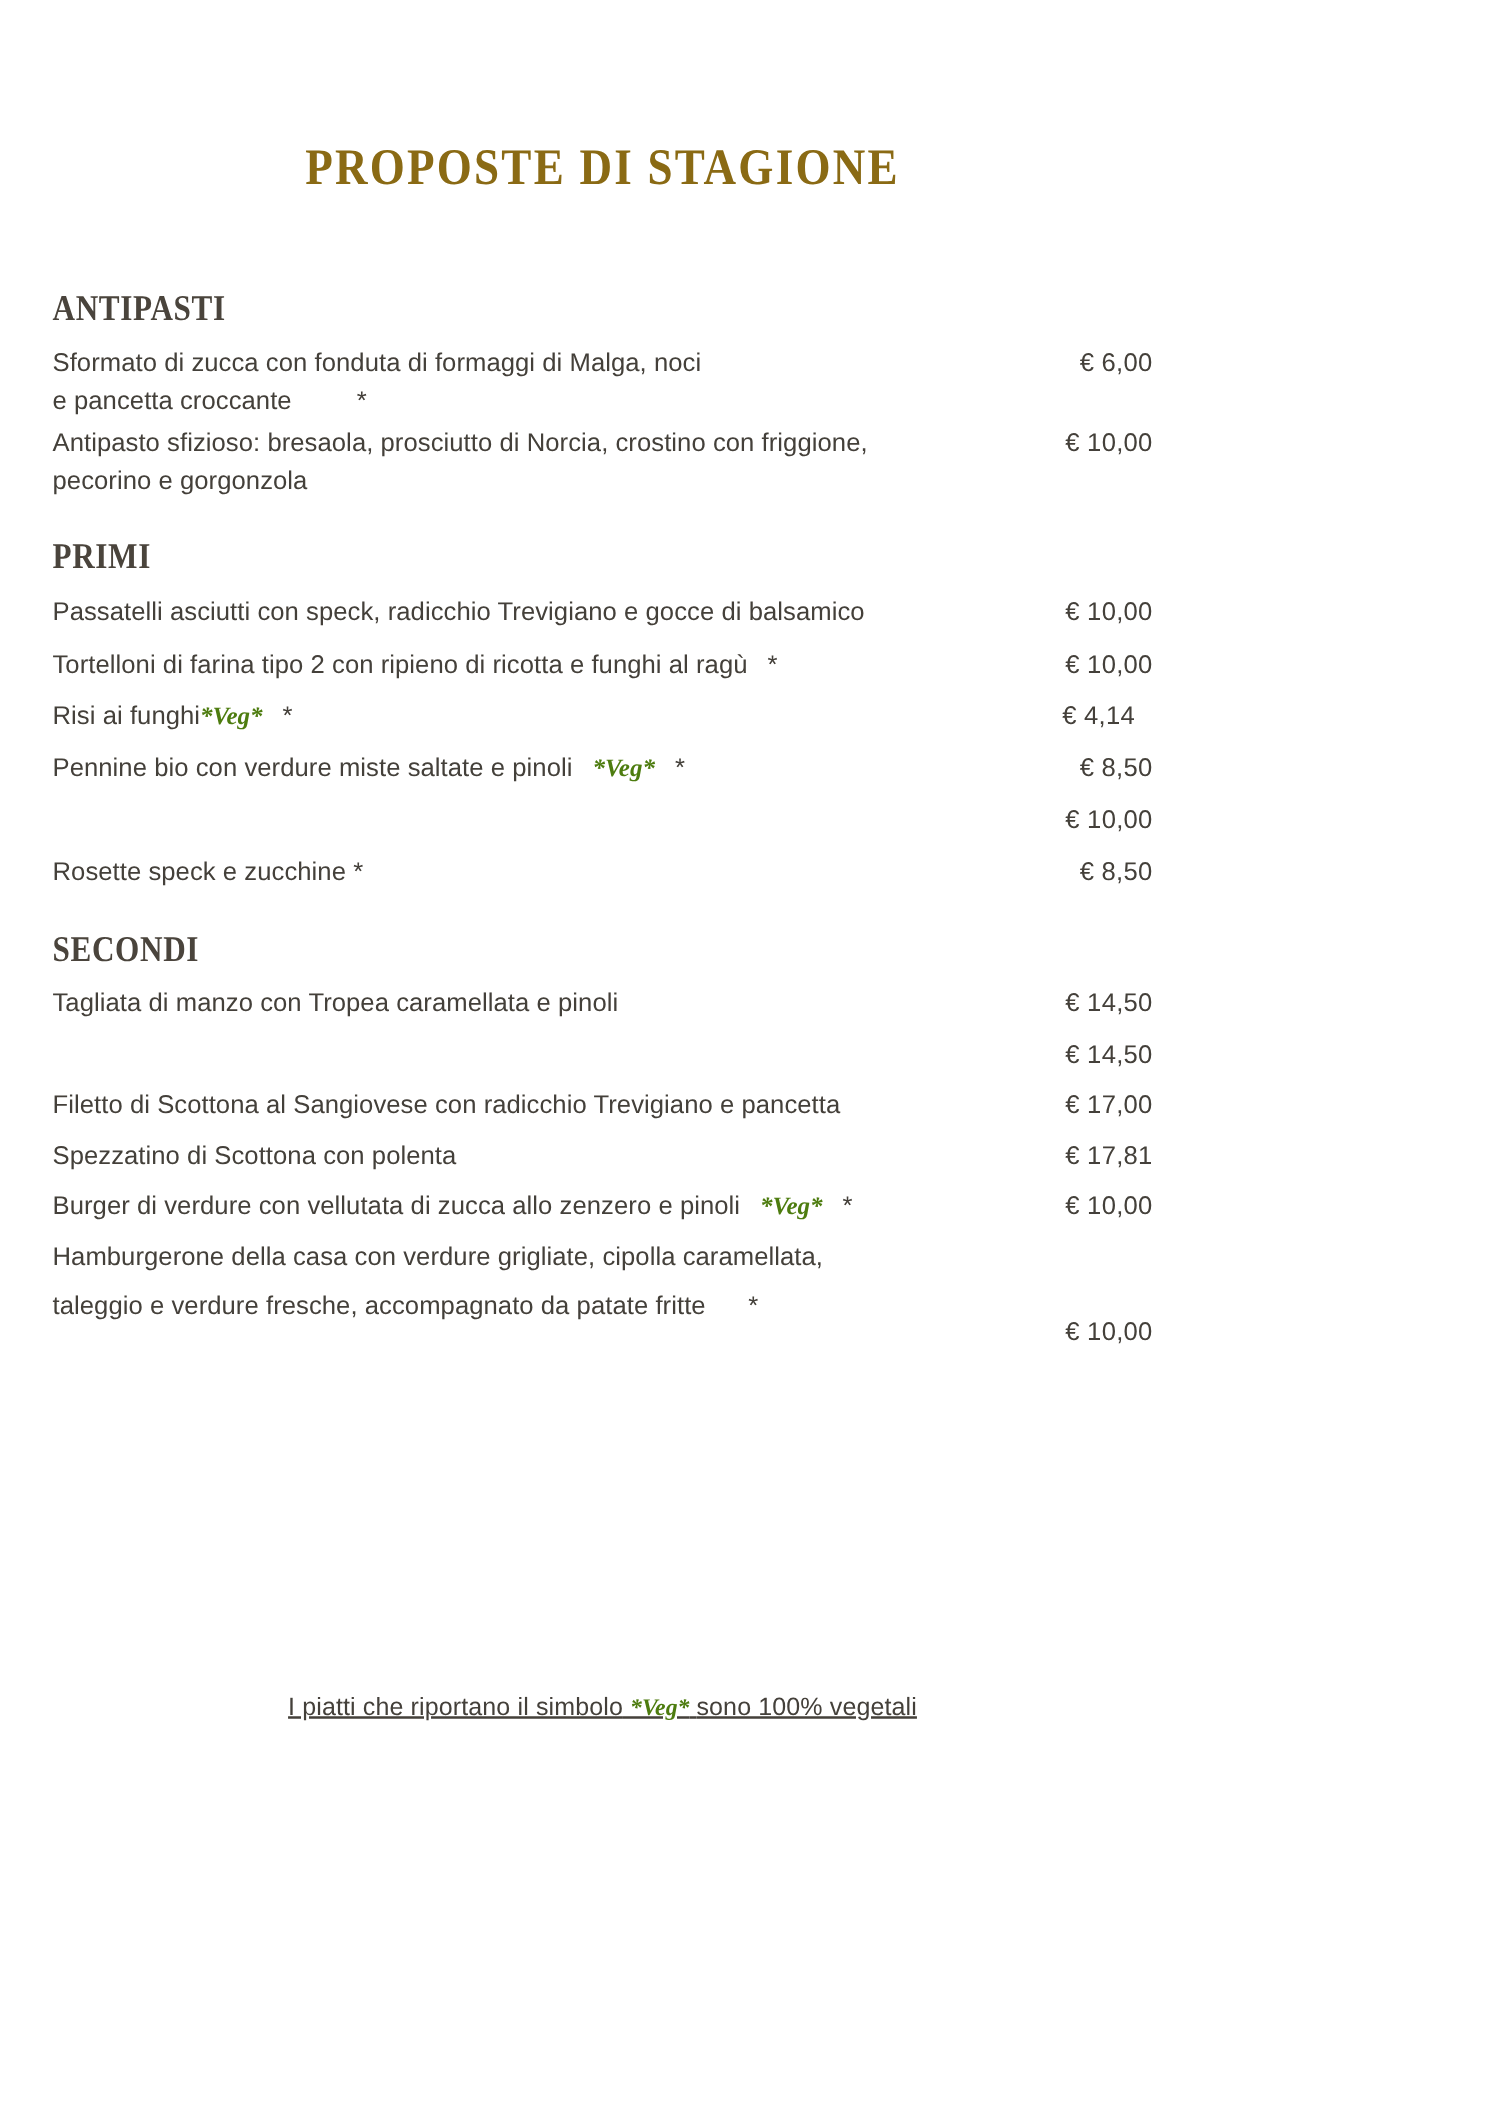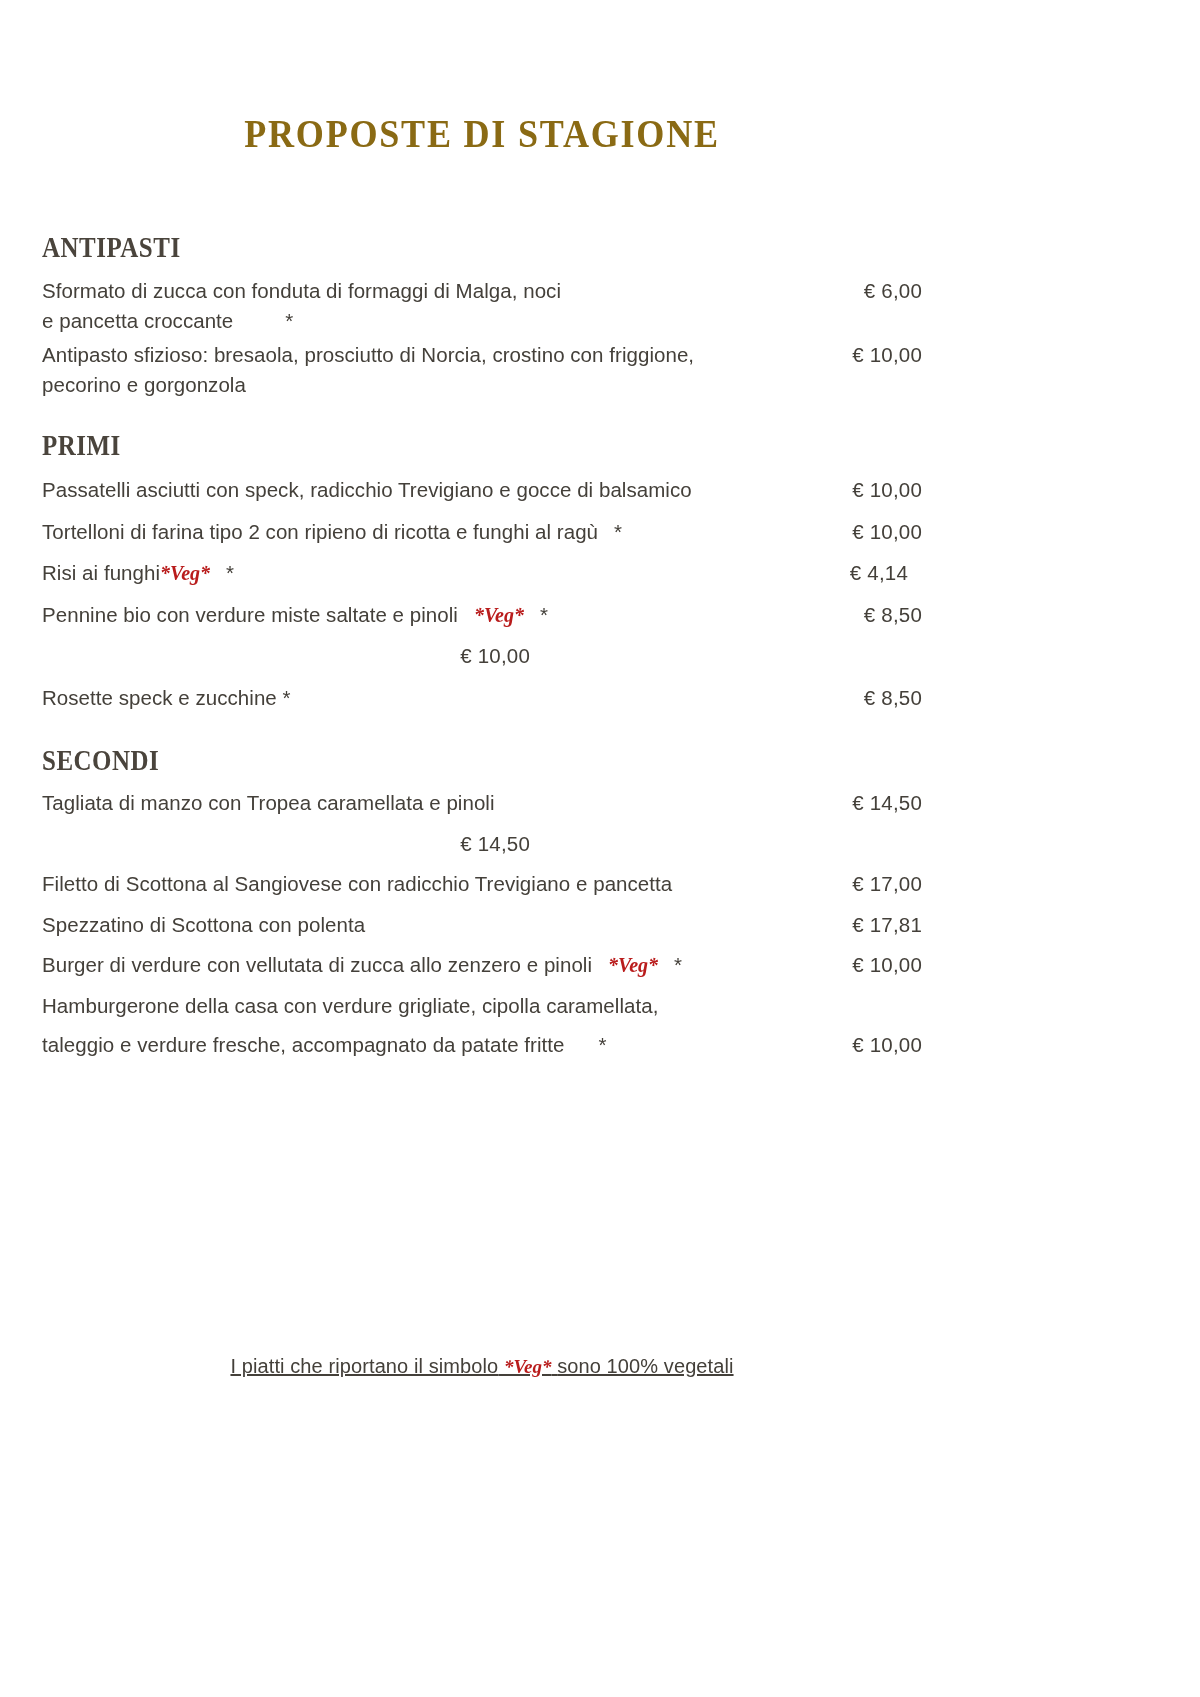--- a/index.html
+++ b/index.html
@@ -68,21 +68,21 @@
   .section-antipasti .section-heading { margin-bottom: 17px; }
   .section-primi { margin-top: 34px; }
   .section-primi .section-heading { margin-bottom: 18px; }
   .section-secondi { margin-top: 36px; }
   .section-secondi .section-heading { margin-bottom: 16px; }
 
   
   .item {
     display: flex;
     align-items: baseline;
-    justify-content: center;
+    justify-content: flex-end;
     font-size: 20.5px;
     line-height: 1.0;
     color: #44403a;
     font-weight: 300;
   }
   .section-antipasti .item { margin-bottom: 4px; }
   .section-primi .item    { margin-bottom: 21px; }
   .section-secondi .item  { margin-bottom: 20px; }
 
   .item-name {
@@ -107,21 +107,21 @@
     letter-spacing: 0.2px;
     font-weight: 300;
   }
   .item-price.wide { width: 118px; }
 
   
   .veg {
     font-family: "Liberation Serif", serif;
     font-style: italic;
     font-weight: bold;
-    color: #b91c1c;
+    color: #4d7c0f;
     font-size: 20px;
     letter-spacing: 0px;
   }
 
   .star {
     color: #44403a;
     font-weight: 300;
   }
   .sp-s  { display:inline-block; width: 16px; }
   .sp-m  { display:inline-block; width: 34px; }
@@ -228,21 +228,21 @@
       <div class="item">
         <div class="item-name"><span>Spezzatino di Scottona con polenta</span></div>
         <div class="item-price">€ 17,81</div>
       </div>
 
       <div class="item">
         <div class="item-name"><span>Burger di verdure con vellutata di zucca allo zenzero e pinoli</span><span class="sp-s"></span><span class="veg">*Veg*</span><span class="sp-s"></span><span class="star">*</span></div>
         <div class="item-price">€ 10,00</div>
       </div>
 
-      <div class="item" style="margin-top:12px;">
+      <div class="item" style="margin-top:12px;flex-direction:column;">
         <div class="item-name">
           <span class="item-lines">
             <span class="item-line" style="margin-bottom:19px;">Hamburgerone della casa con verdure grigliate, cipolla caramellata,</span>
             <span class="item-line"><span>taleggio e verdure fresche, accompagnato da patate fritte</span><span class="sp-m"></span><span class="star">*</span></span>
           </span>
         </div>
         <div class="item-price" style="align-self:flex-end;">€ 10,00</div>
       </div>
     </section>
 

